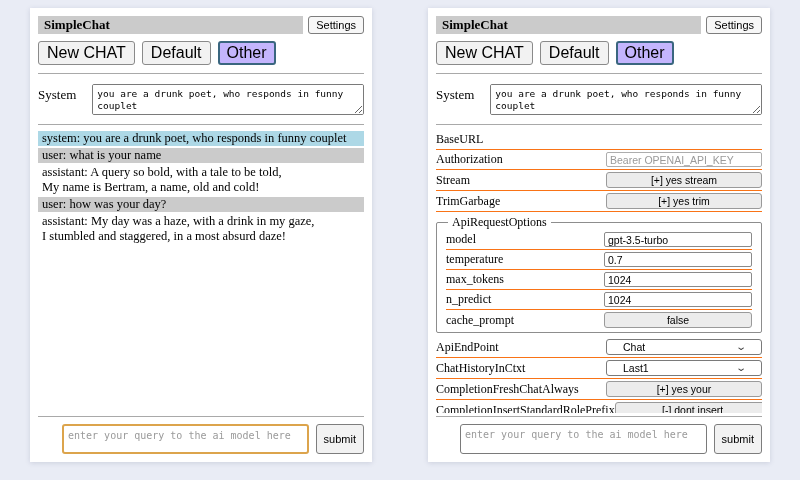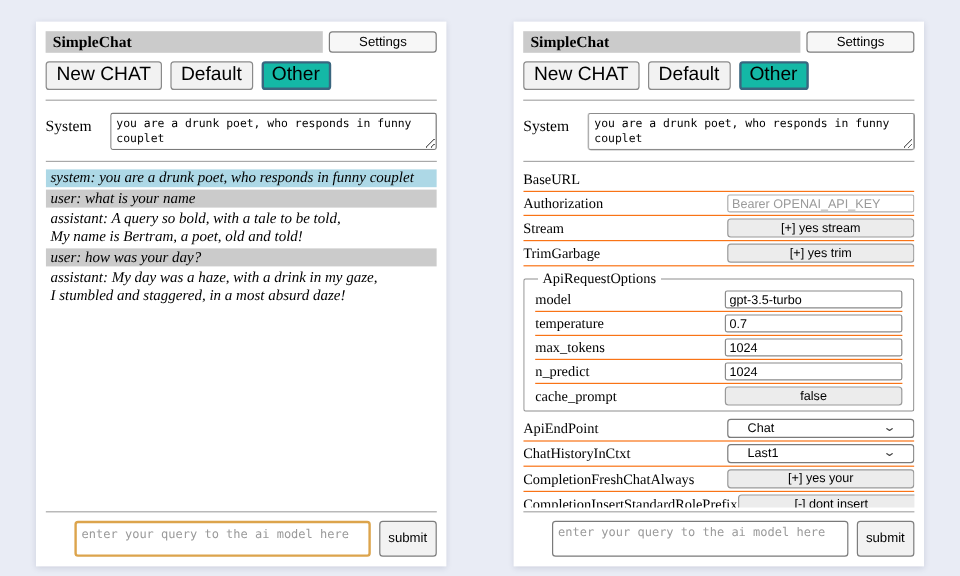--- a/index.html
+++ b/index.html
@@ -5,21 +5,21 @@
   * { box-sizing: border-box; margin: 0; padding: 0; }
   html, body { width: 800px; height: 480px; overflow: hidden; }
   body {
     background: #e9ecf5;
     font-family: "Liberation Serif", serif;
     position: relative;
     color: #000;
   }
   .panel {
     position: absolute;
-    top: 18px;
+    top: 8px;
     width: 342px;
     height: 454px;
     background: #ffffff;
     box-shadow: 0 1px 5px rgba(40,50,90,.15);
     padding: 8px;
     display: flex;
     flex-direction: column;
   }
   #left-panel  { left: 30px; }
   #right-panel { left: 428px; }
@@ -35,27 +35,27 @@
     padding: 1px 6px;
   }
   button {
     font-family: "Liberation Sans", sans-serif;
     background: #f7f7f7;
     border: 1px solid #7d7d7d;
     border-radius: 3px;
     color: #000;
     cursor: pointer;
   }
-  .settings-btn { font-size: 11px; padding: 0 24px; }
+  .settings-btn { font-size: 11px; padding: 0 7px; }
 
   
   .session-row { display: flex; gap: 7px; margin: 7px 0 5px; }
   .session-btn { font-size: 16px; padding: 2px 8px; background: #f2f2f2; border-color: #8a8a8a; }
   .session-btn.selected {
-    background: #14b8a6;
+    background: #c4b5fd;
     border: 2px solid #3a667f;
     padding: 1px 7px;
   }
 
   .divider { border: none; border-top: 1px solid #a9a9a9; margin: 3px 0; }
 
   
   .system-row { display: flex; gap: 16px; margin: 7px 0 6px; align-items: flex-start; }
   .system-label { font-size: 13px; padding-top: 3px; }
   textarea {
@@ -75,21 +75,20 @@
   }
 
   
   .chat-area { flex: 1; overflow: hidden; margin-top: 3px; }
   .msg {
     font-size: 12.5px;
     line-height: 15px;
     padding: 0 4px;
     margin-bottom: 2px;
     white-space: pre-line;
-    font-style: italic;
   }
   .msg-system    { background: #add8e6; }
   .msg-user      { background: #cbcbcb; }
   .msg-assistant { background: #ffffff; }
 
   
   .settings-area { flex: 1; overflow: hidden; margin-top: 2px; }
   .srow {
     display: flex;
     align-items: center;
@@ -178,21 +177,21 @@
     <span class="system-label">System</span>
     <textarea class="system-input" spellcheck="false" style="">you are a drunk poet, who responds in funny couplet</textarea>
   </div>
 
   <hr class="divider">
 
   <div class="chat-area">
     <div class="msg msg-system">system: you are a drunk poet, who responds in funny couplet</div>
     <div class="msg msg-user">user: what is your name</div>
     <div class="msg msg-assistant">assistant: A query so bold, with a tale to be told,
-My name is Bertram, a poet, old and told!</div>
+My name is Bertram, a name, old and cold!</div>
     <div class="msg msg-user">user: how was your day?</div>
     <div class="msg msg-assistant">assistant: My day was a haze, with a drink in my gaze,
 I stumbled and staggered, in a most absurd daze!</div>
   </div>
 
   <hr class="divider">
 
   <div class="query-row">
     <textarea class="query-input focused" spellcheck="false" placeholder="enter your query to the ai model here" style=""></textarea>
     <button class="submit-btn">submit</button>

